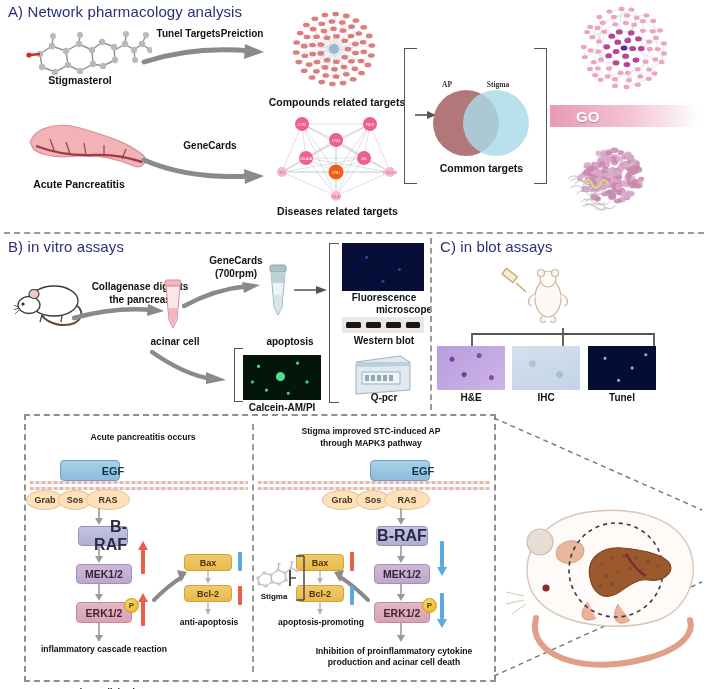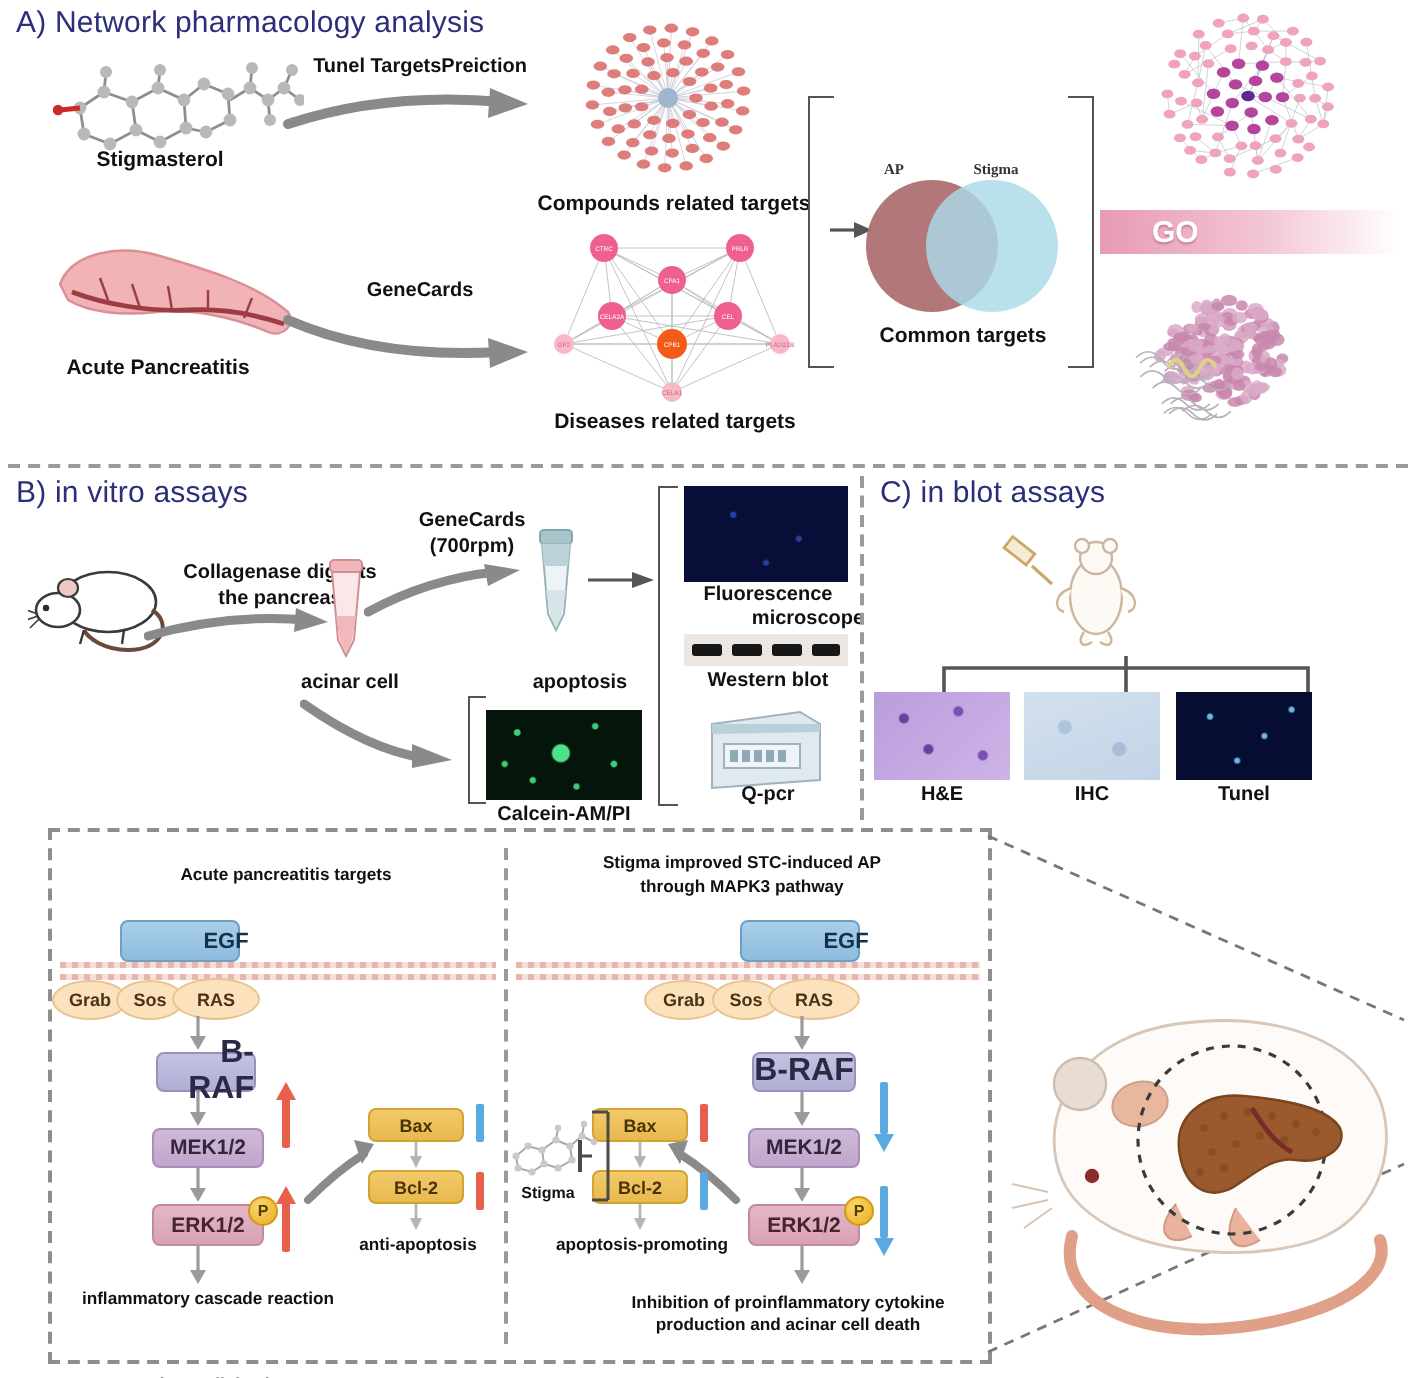--- a/index.html
+++ b/index.html
@@ -849,21 +849,21 @@
 <div class="abs cap" style="left:588px;top:392px;width:68px;font-size:10px;">Tunel</div>
 
 <div class="panelbox" style="left:24px;top:414px;width:472px;height:268px;"></div>
 <div class="dashv" style="left:252px;top:424px;height:248px;"></div>
 
 <svg class="abs" style="left:492px;top:414px;" width="216" height="268">
   <path d="M2 4 L210 96" stroke="#777" stroke-width="1.4" fill="none" stroke-dasharray="5 4"></path>
   <path d="M2 262 L210 168" stroke="#777" stroke-width="1.4" fill="none" stroke-dasharray="5 4"></path>
 </svg>
 
-<div class="abs path-head" style="left:48px;top:432px;width:190px;">Acute pancreatitis targets</div>
+<div class="abs path-head" style="left:48px;top:432px;width:190px;">Acute pancreatitis occurs</div>
 
 <div class="node-box egf" style="left:60px;top:460px;width:60px;height:21px;">EGF</div>
 <div class="membrane" style="left:30px;top:481px;width:218px;"></div>
 <div class="membrane" style="left:30px;top:487px;width:218px;"></div>
 
 <div class="ras-ell" style="left:26px;top:490px;width:36px;height:18px;">Grab</div>
 <div class="ras-ell" style="left:58px;top:490px;width:32px;height:18px;">Sos</div>
 <div class="ras-ell" style="left:86px;top:489px;width:42px;height:19px;">RAS</div>
 
 <svg class="abs" style="left:92px;top:508px;" width="14" height="18">

